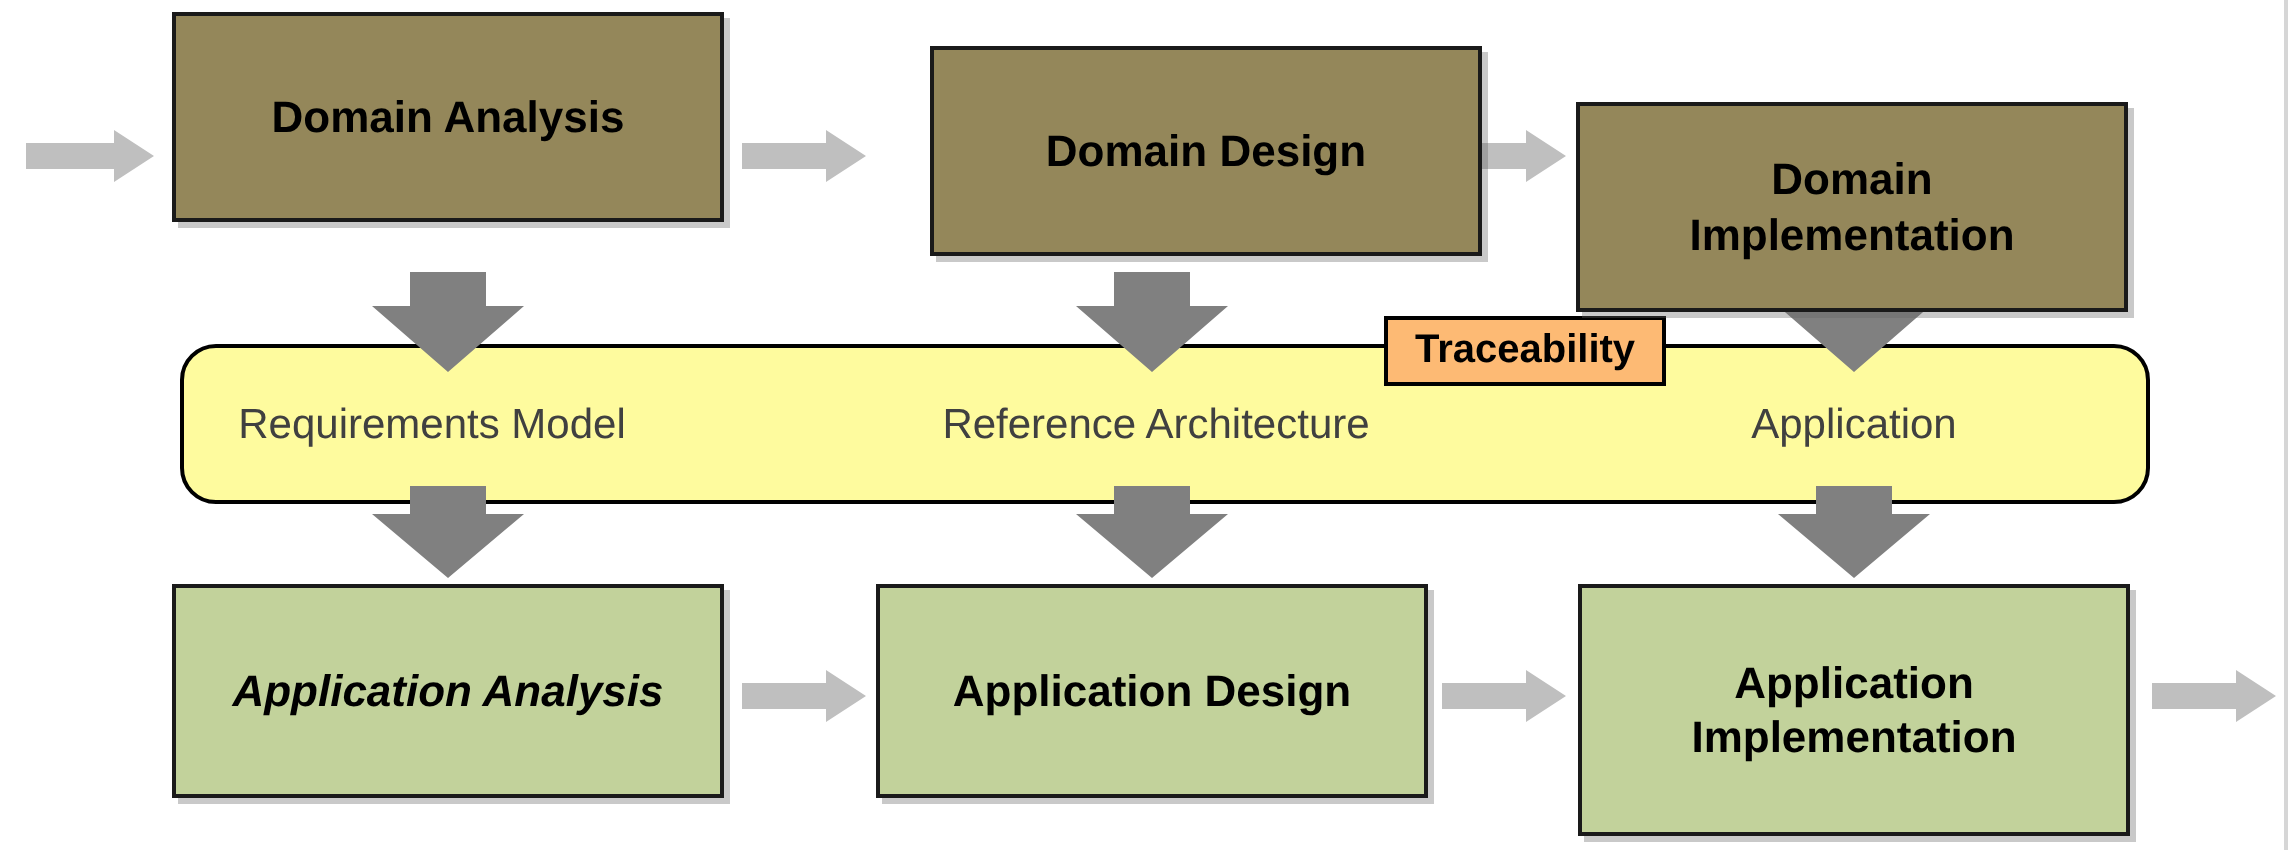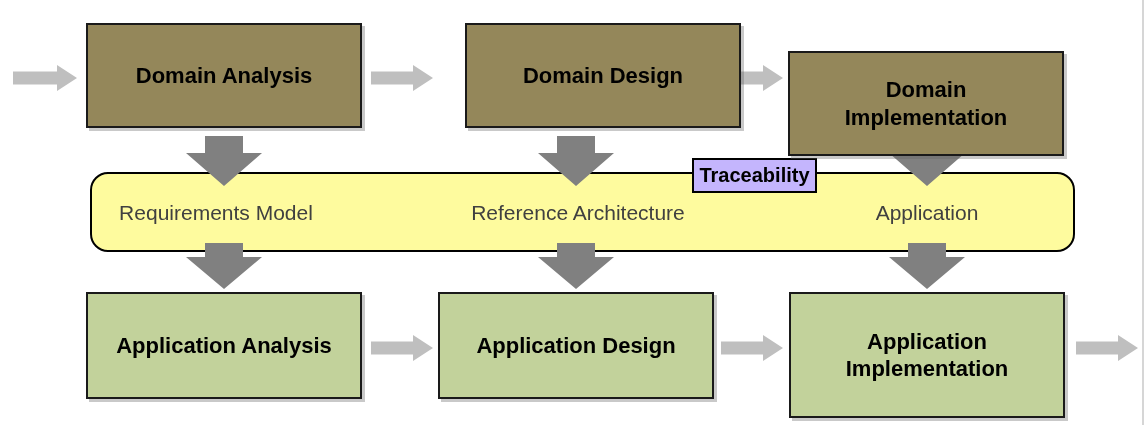--- a/index.html
+++ b/index.html
@@ -40,22 +40,22 @@
     color: #404040;
     white-space: nowrap;
   }
   .band-label.req { left: 76px;  }
   .band-label.ref { left: 438px; }
   .band-label.cmp { left: 787px; }
 
   .trace-tag {
     position: absolute;
     left: 692px; top: 158px;
-    width: 125px; height: 35px;
-    background: #c4b5fd;
+    width: 141px; height: 35px;
+    background: #fdba74;
     border: 2px solid #000000;
     font-size: 20px;
     font-weight: bold;
     color: #000000;
     text-align: center;
     line-height: 31px;
   }
 
   
   .pbox {
@@ -70,24 +70,24 @@
     font-size: 22px;
     font-weight: bold;
     color: #000000;
     line-height: 1.25;
   }
   .pbox.domain { background: #94875A; }
   .pbox.app    { background: #C2D29B; }
   .pbox .lbl   { display: block; }
   .pbox.wrap .lbl { max-width: 196px; }
 
-  .box-da { left: 86px;  top: 23px; }
+  .box-da { left: 86px;  top: 6px; }
   .box-dd { left: 420px; top: 23px; margin-left: 45px; }
   .box-di { left: 788px; top: 23px; margin-top: 28px; }
-  .box-aa { left: 86px;  top: 292px; height: 107px; }
+  .box-aa { left: 86px;  top: 292px; height: 107px; font-style: italic; }
   .box-ad { left: 438px; top: 292px; height: 107px; }
   .box-ai { left: 789px; top: 292px; height: 126px; }
 
   
   .arrow { position: absolute; }
   .h-arrow svg { display: block; }
   .h-arrow polygon { fill: #BFBFBF; }
   .v-arrow polygon { fill: #808080; }
 
   .a-entry  { left: 13px;   top: 65px; }

